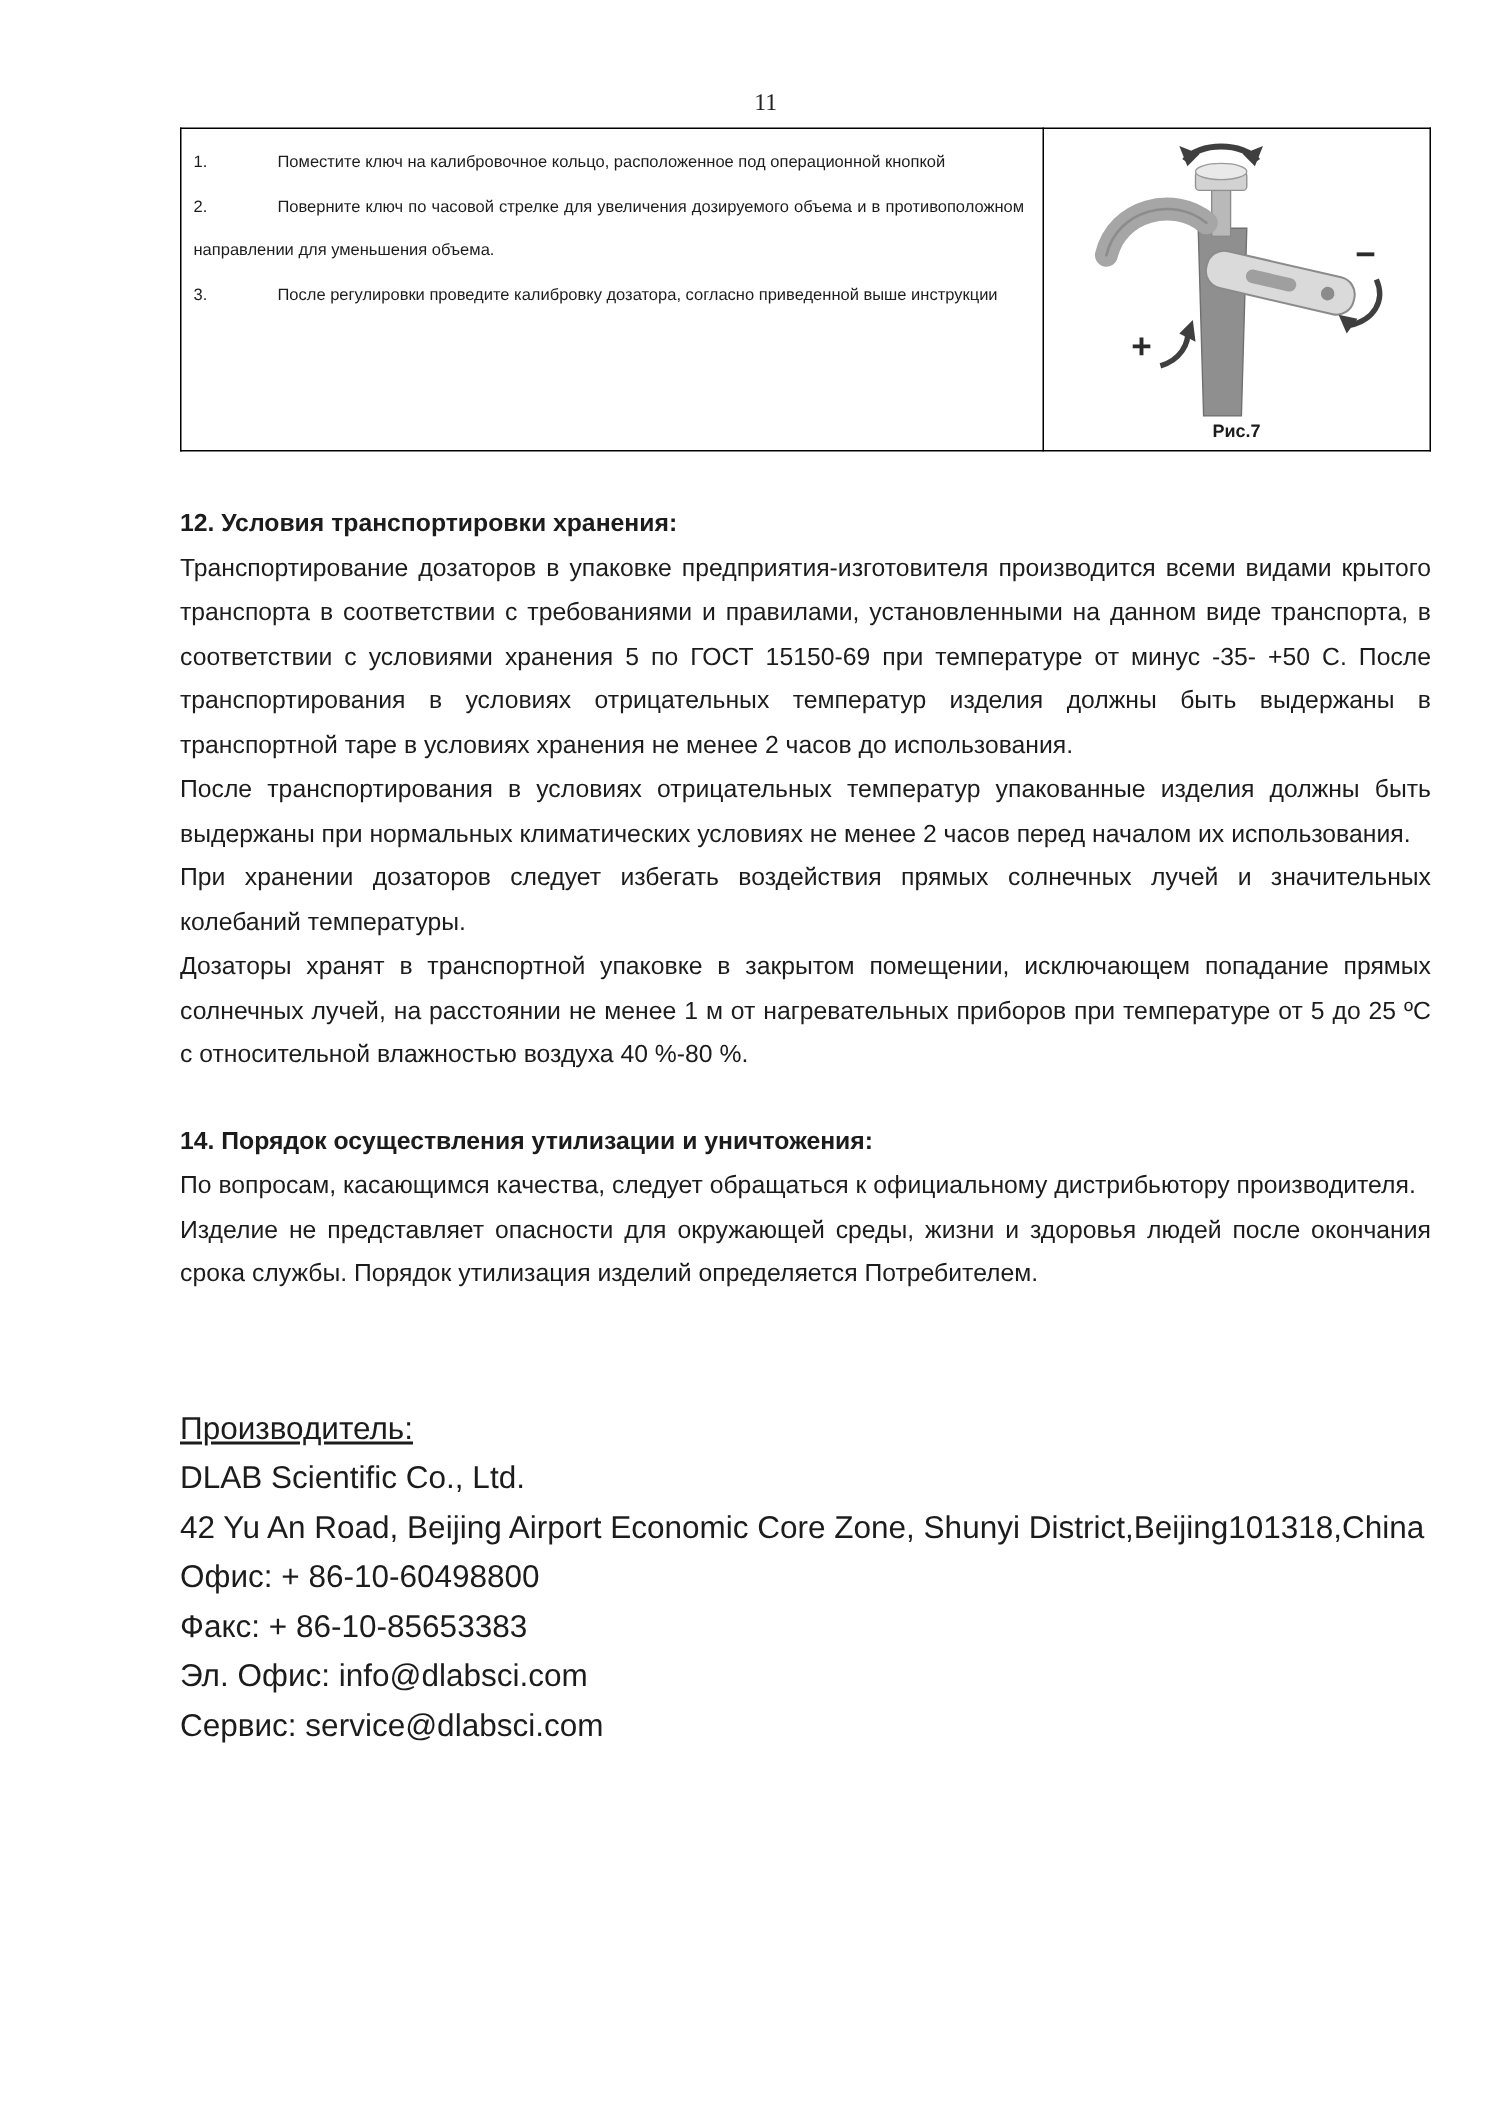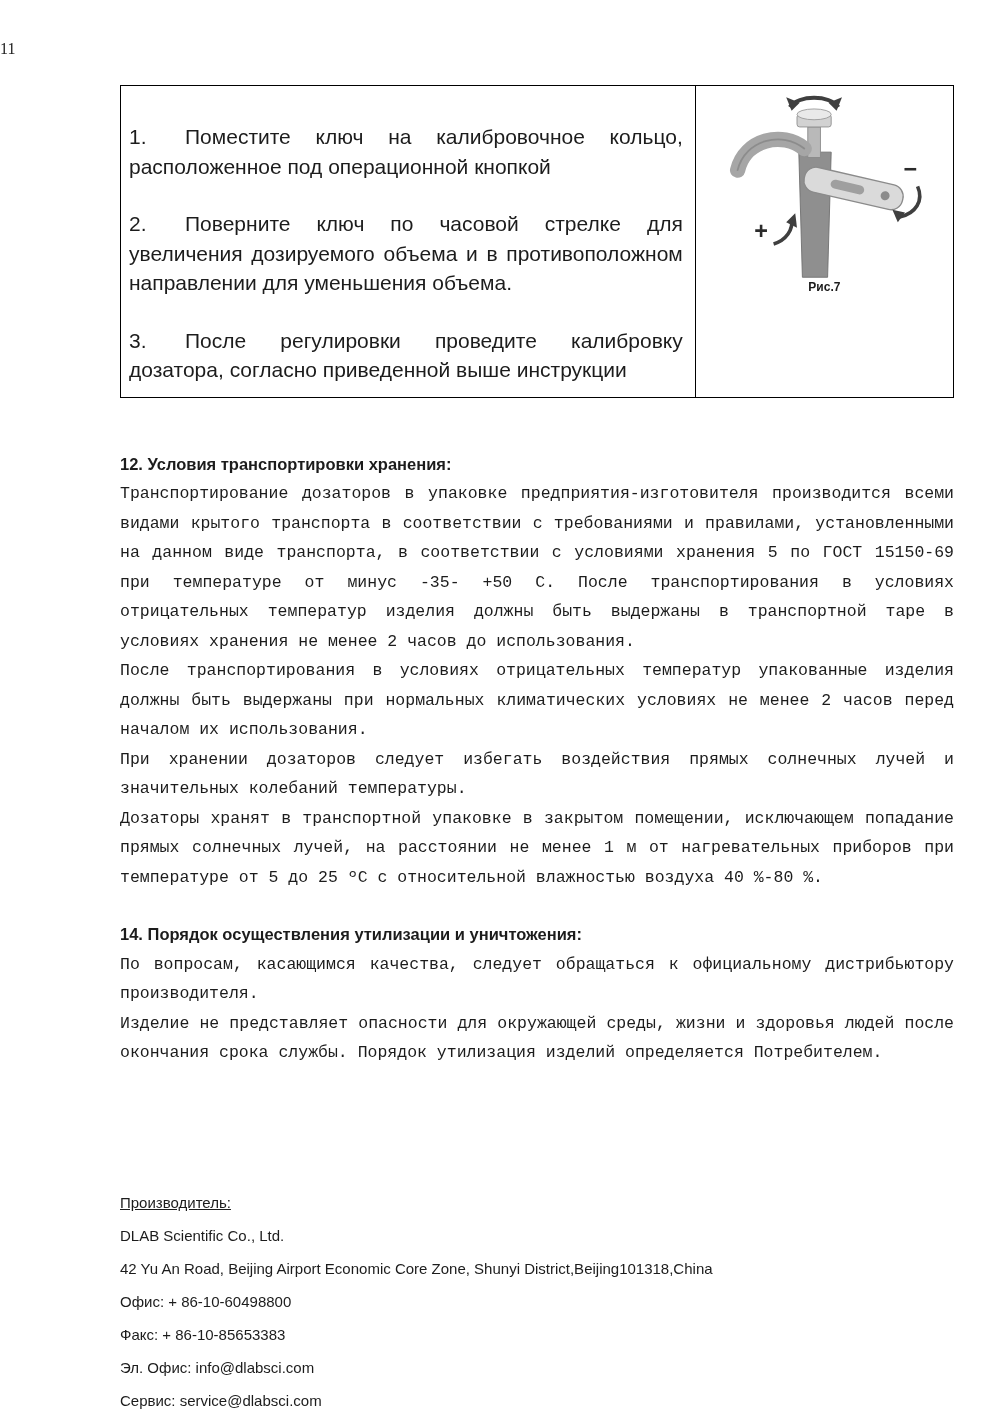--- a/index.html
+++ b/index.html
@@ -10,46 +10,46 @@
     color: #1c1c1c;
   }
   .page {
     position: relative;
     width: 1000px; height: 1415px;
     padding: 85px 46px 30px 120px;
     overflow: hidden;
     background: #ffffff;
   }
   .page-number {
-    position: absolute; top: 40px; left: 0; width: 100%;
-    text-align: left;
+    position: absolute; top: 60px; left: 0; width: 100%;
+    text-align: center;
     font-family: "Liberation Serif", serif;
-    font-size: 16px; color: #222;
+    font-size: 16px; color: #222; padding-left: 21px;
   }
   .doc-text { font-size: 16.5px; line-height: 29.5px; text-align: justify; }
 
   
   .calib-table { width: 100%; border-collapse: collapse; }
   .calib-table td { border: 1px solid #000; vertical-align: top; }
   td.steps-cell { width: 69%; padding: 8px 12px 12px 8px; }
   td.figure-cell { width: 31%; padding: 4px 6px 6px 6px; text-align: center; }
-  .step { text-align: justify; font-size: 21px; line-height: 29.5px; margin-top: 28px; }
+  .step { text-align: justify; font-size: 11px; line-height: 29.5px; }
   .step-num { display: inline-block; width: 56px; }
   .fig-wrap { display: flex; flex-direction: column; align-items: center; }
   .fig-svg { display: block; margin: 2px auto 0 auto; }
   .fig-caption { font-weight: bold; font-size: 12px; margin-top: 2px; }
 
   
-  .section-12 { margin-top: 52px; }
+  .section-12 { margin-top: 34px; }
   .section-heading { font-weight: bold; font-size: 16.5px; line-height: 29.5px; text-align: left; }
   .section-14 { margin-top: 28px; }
-  .section p { margin: 0; font-family: Liberation Mono, monospace; }
+  .section p { margin: 0; }
 
   
-  .footer { margin-top: 118px; font-size: 15px; line-height: 33px; text-align: left; }
+  .footer { margin-top: 71px; font-size: 21px; line-height: 33px; text-align: left; }
   .manufacturer-label { text-decoration: underline; }
 </style>
 </head>
 <body>
 
 <div class="page">
 
   <div class="page-number">11</div>
 
   <table class="calib-table">

